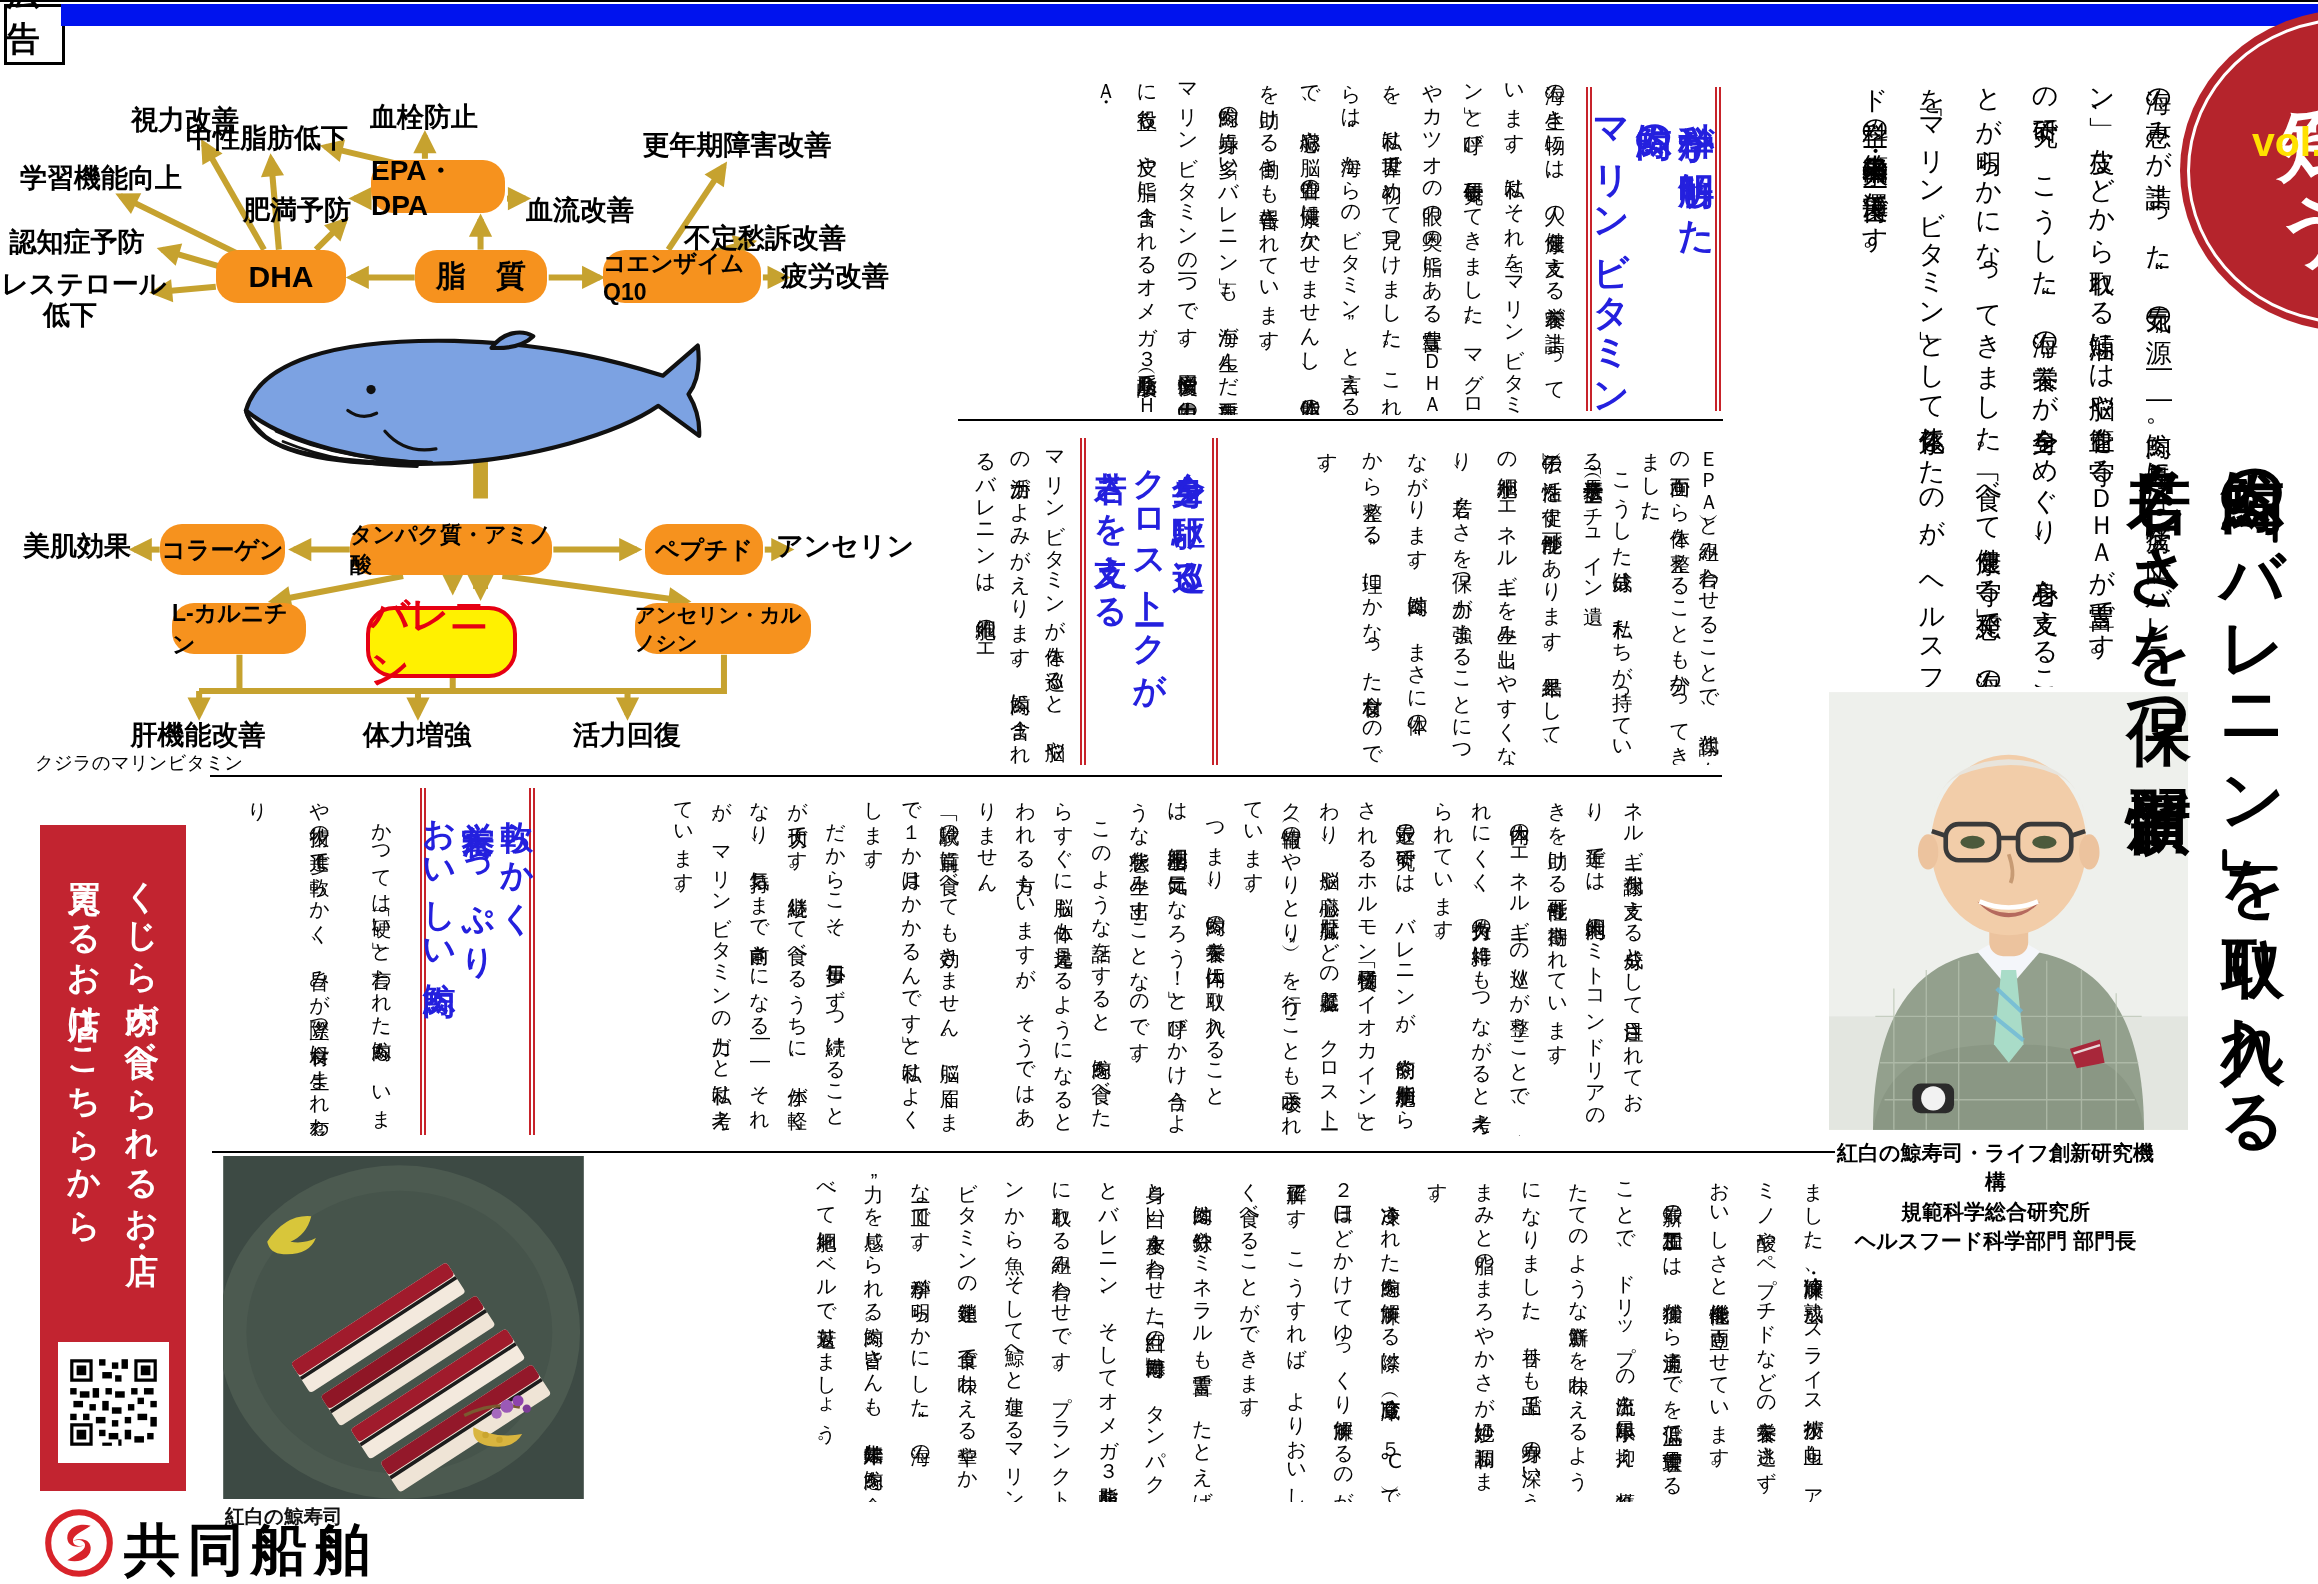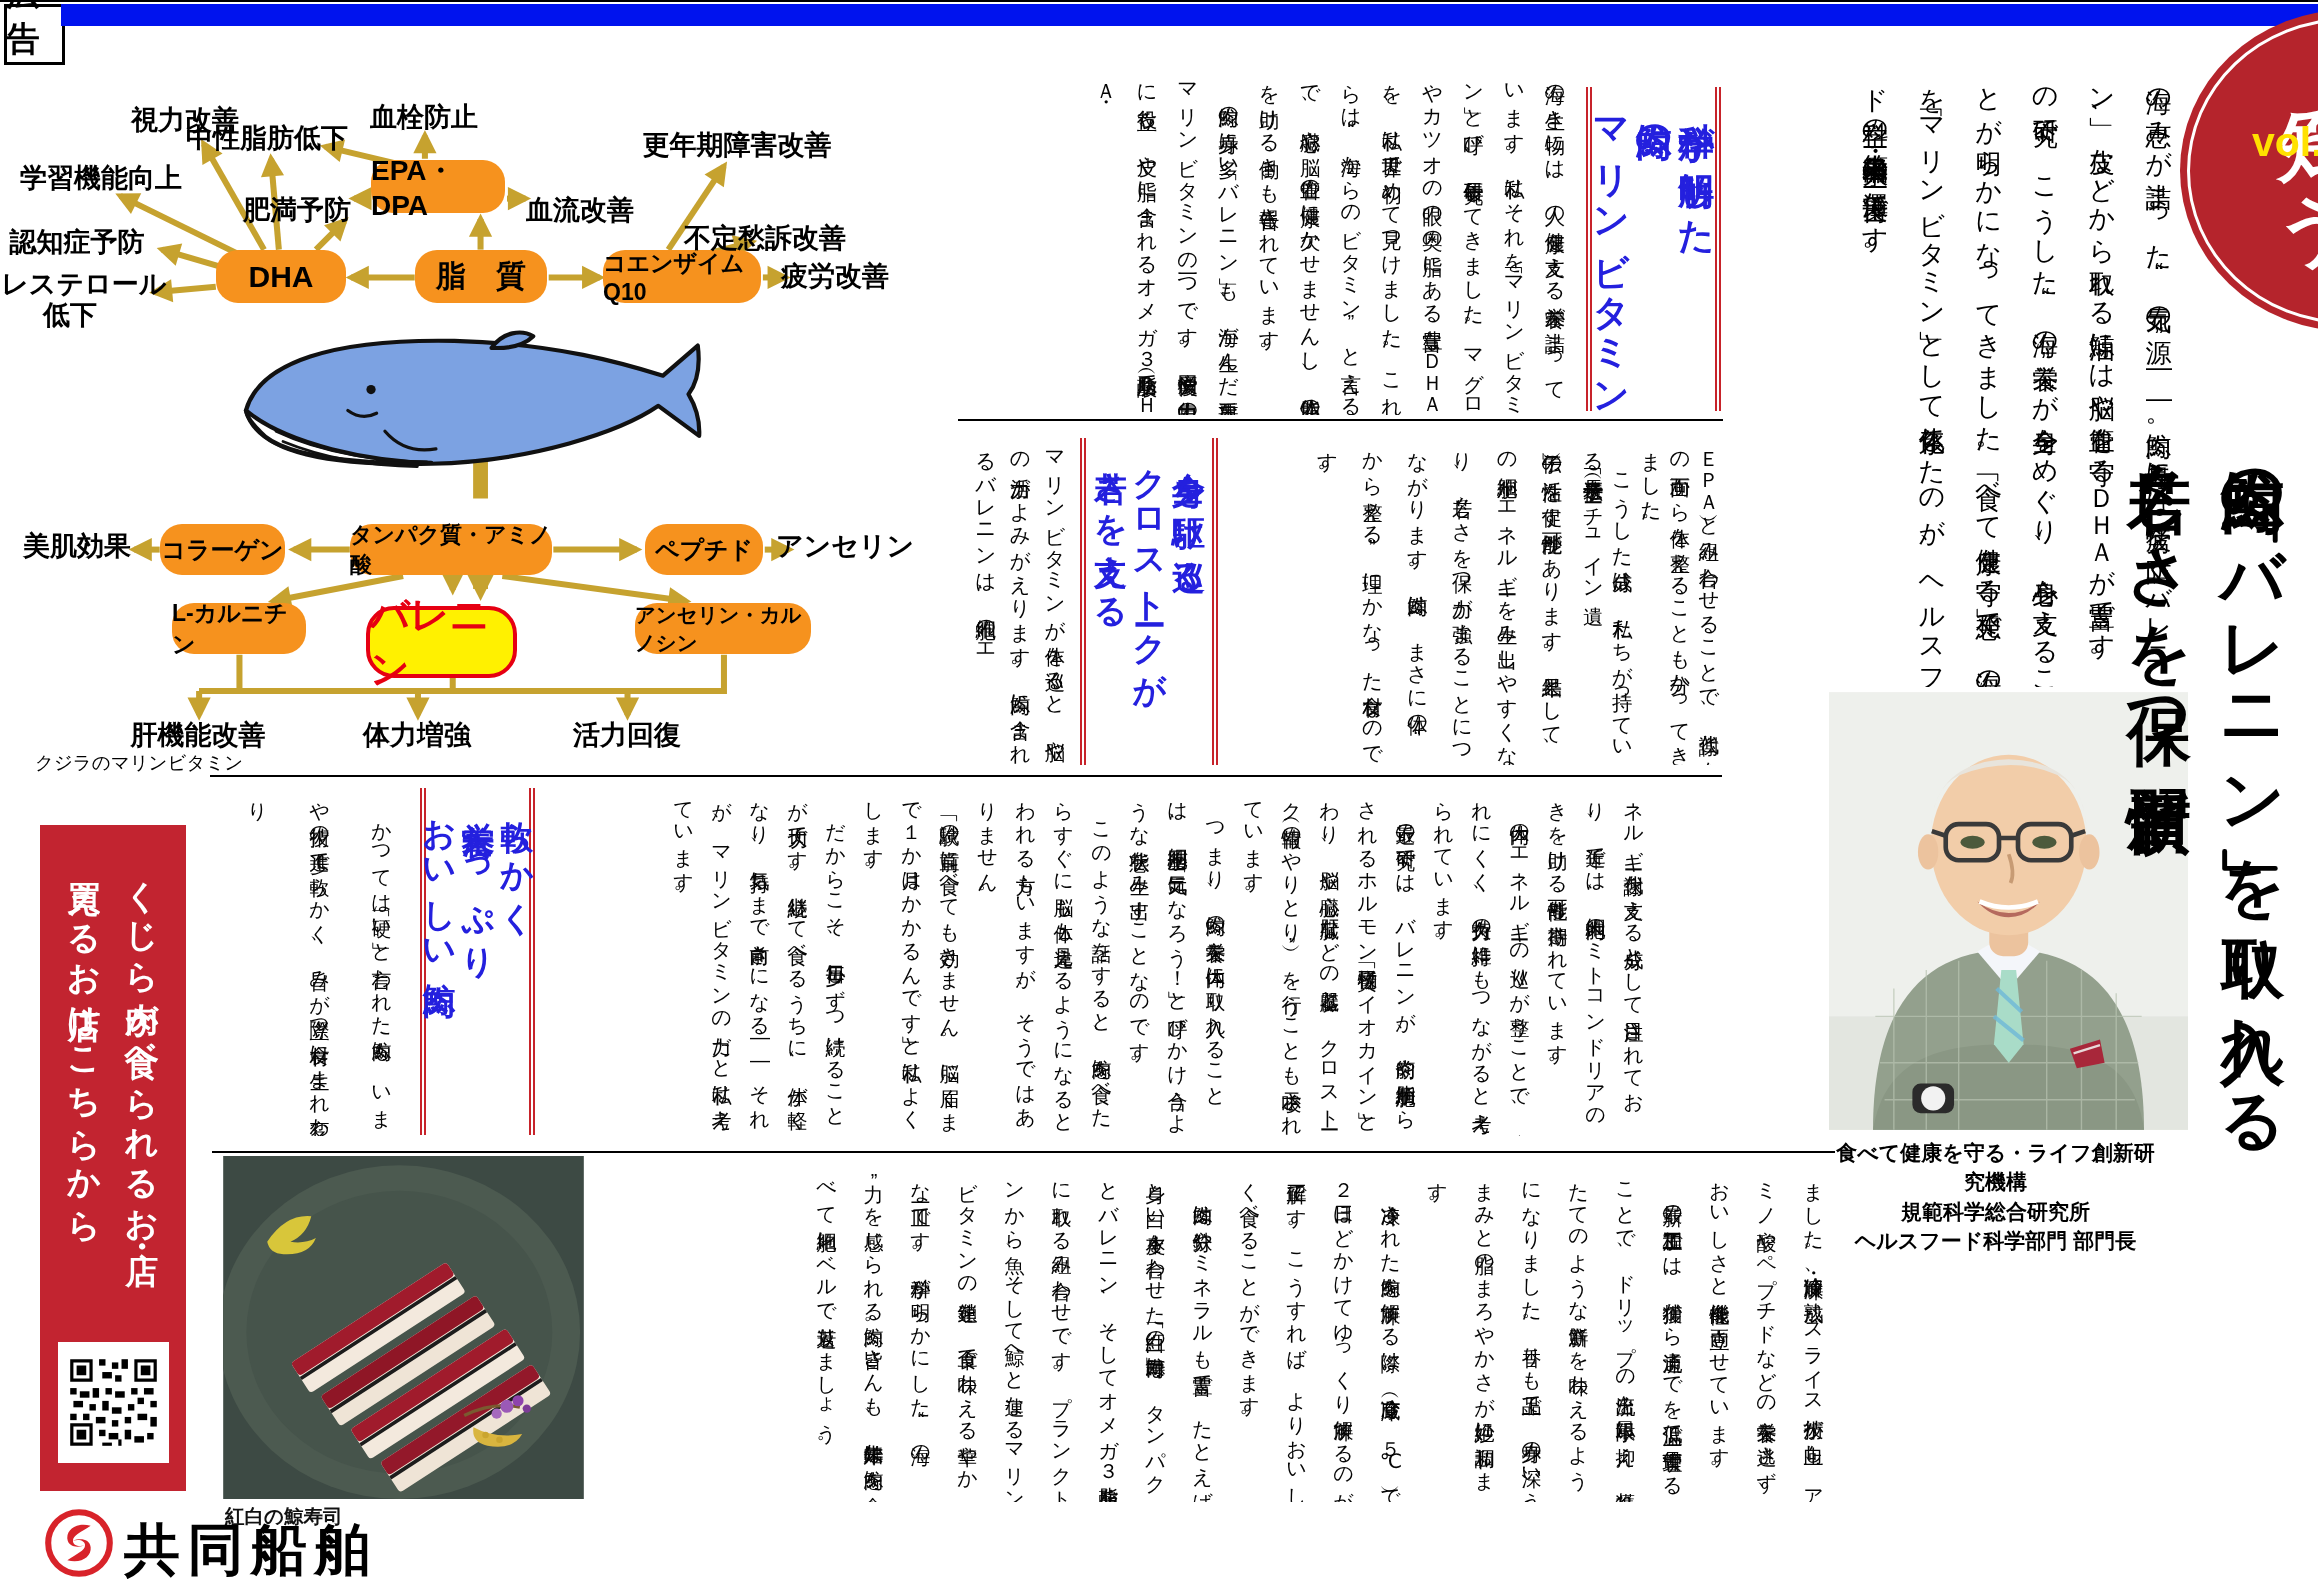--- a/index.html
+++ b/index.html
@@ -349,21 +349,21 @@
       <path d="M325,452 q63,26 126,0" stroke="#fff" stroke-width="10" fill="none"></path>
 
       <ellipse cx="214" cy="345" rx="22" ry="38" fill="#ecc39e"></ellipse>
       <ellipse cx="562" cy="345" rx="22" ry="38" fill="#ecc39e"></ellipse>
 
       <rect x="180" y="845" width="90" height="64" rx="18" fill="#2b2b2b"></rect>
       <circle cx="225" cy="877" r="26" fill="#f2f2f2"></circle>
     </svg>
   </div>
   <div class="abs" style="left:1832px;top:1138px;width:327px;height:383px;">
-    <div class="prof-affil">食べて健康を守る・ライフ創新研究機構</div>
+    <div class="prof-affil">紅白の鯨寿司・ライフ創新研究機構</div>
     <div class="prof-affil">規範科学総合研究所</div>
     <div class="prof-affil">ヘルスフード科学部門 部門長</div>
   </div>
 
   <div class="abs badge" style="left:2180px;top:10.2px;width:336px;height:321px;">
     <div class="ring"></div>
     <div class="btitle">鯨を
 知ろう</div>
     <div class="bvol">vol.2</div>
   </div>

